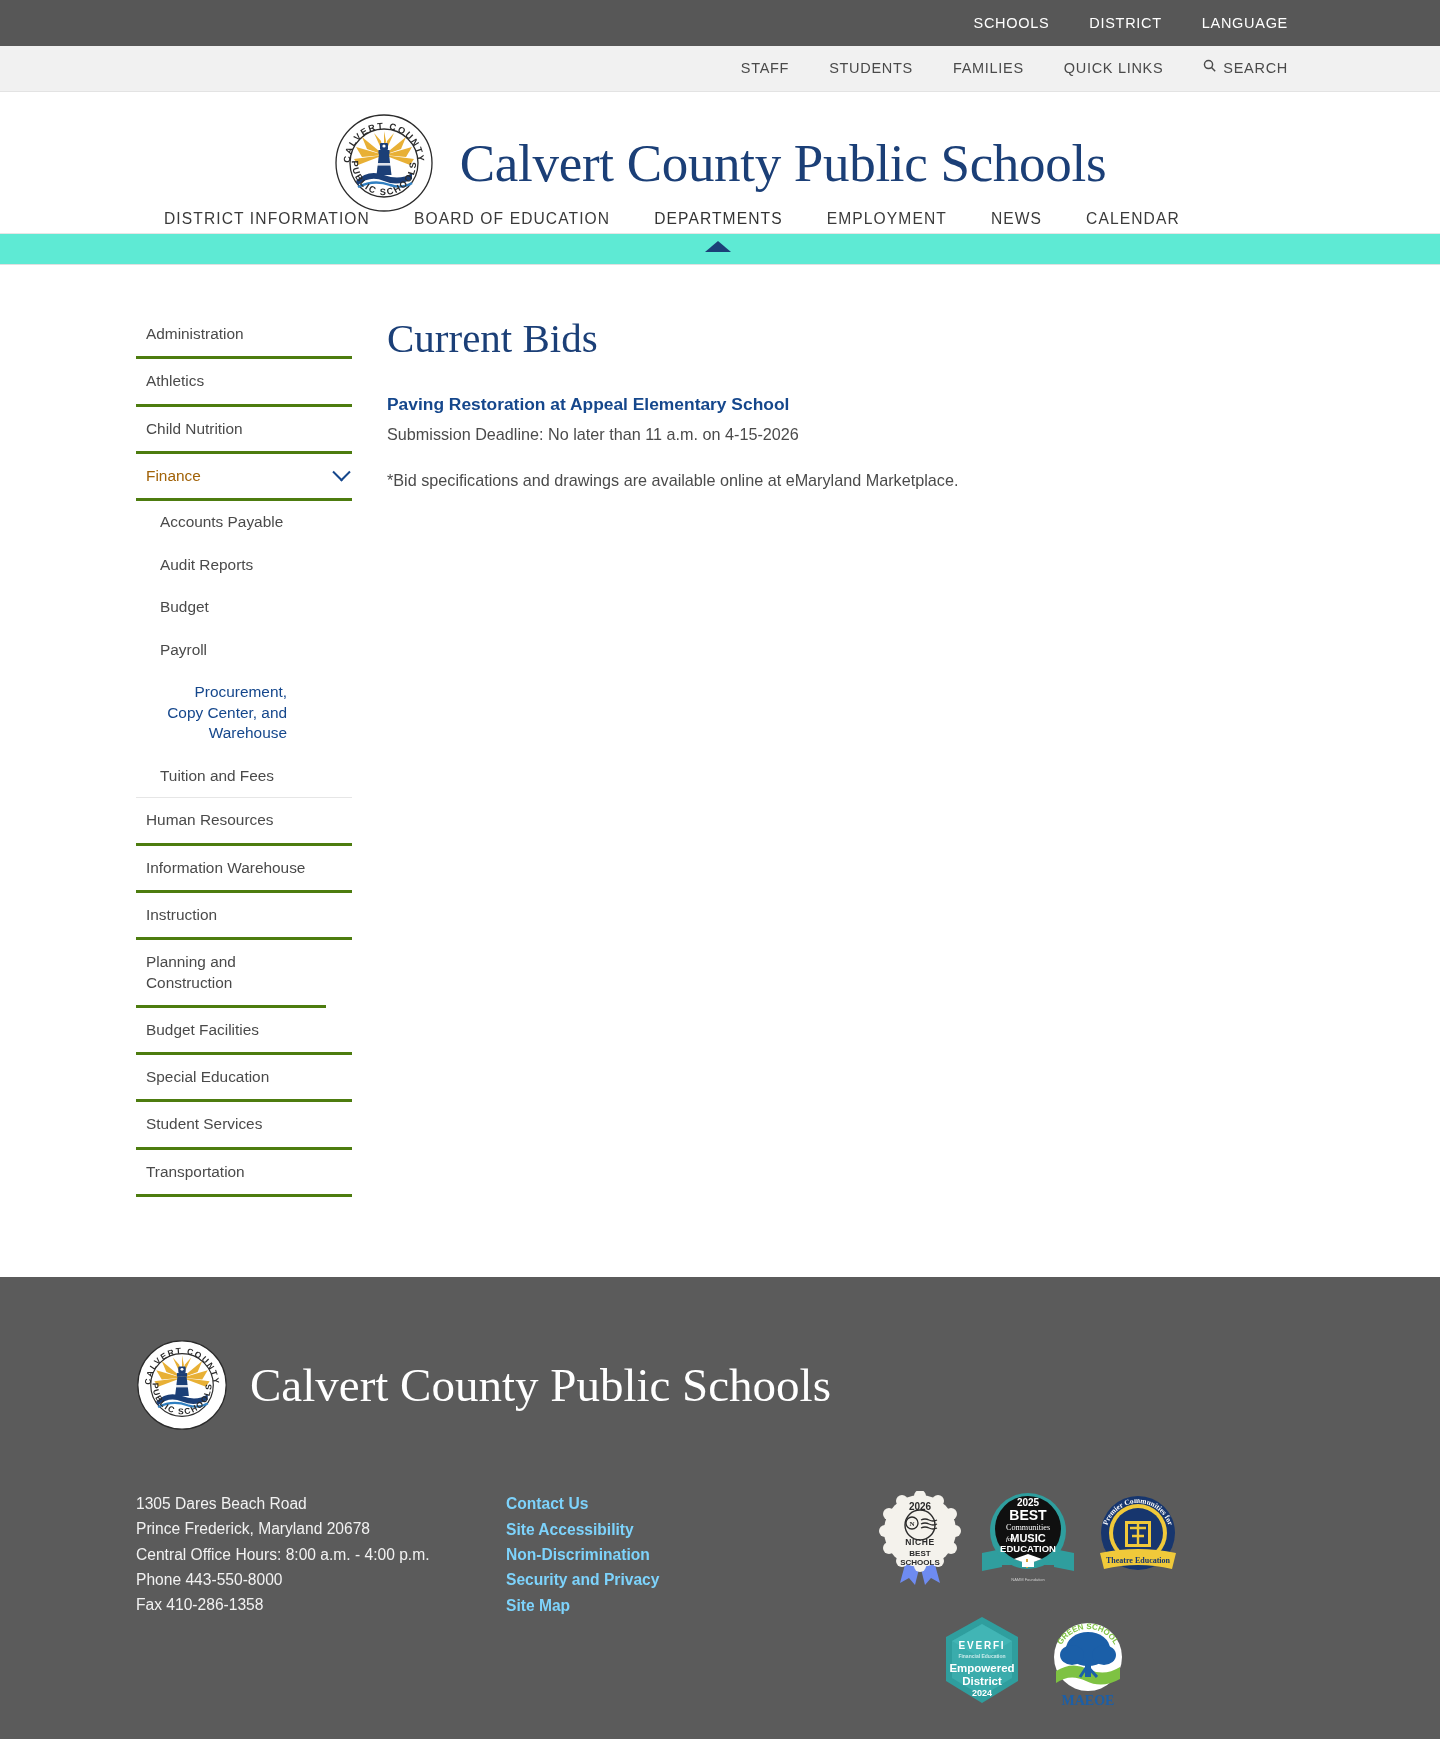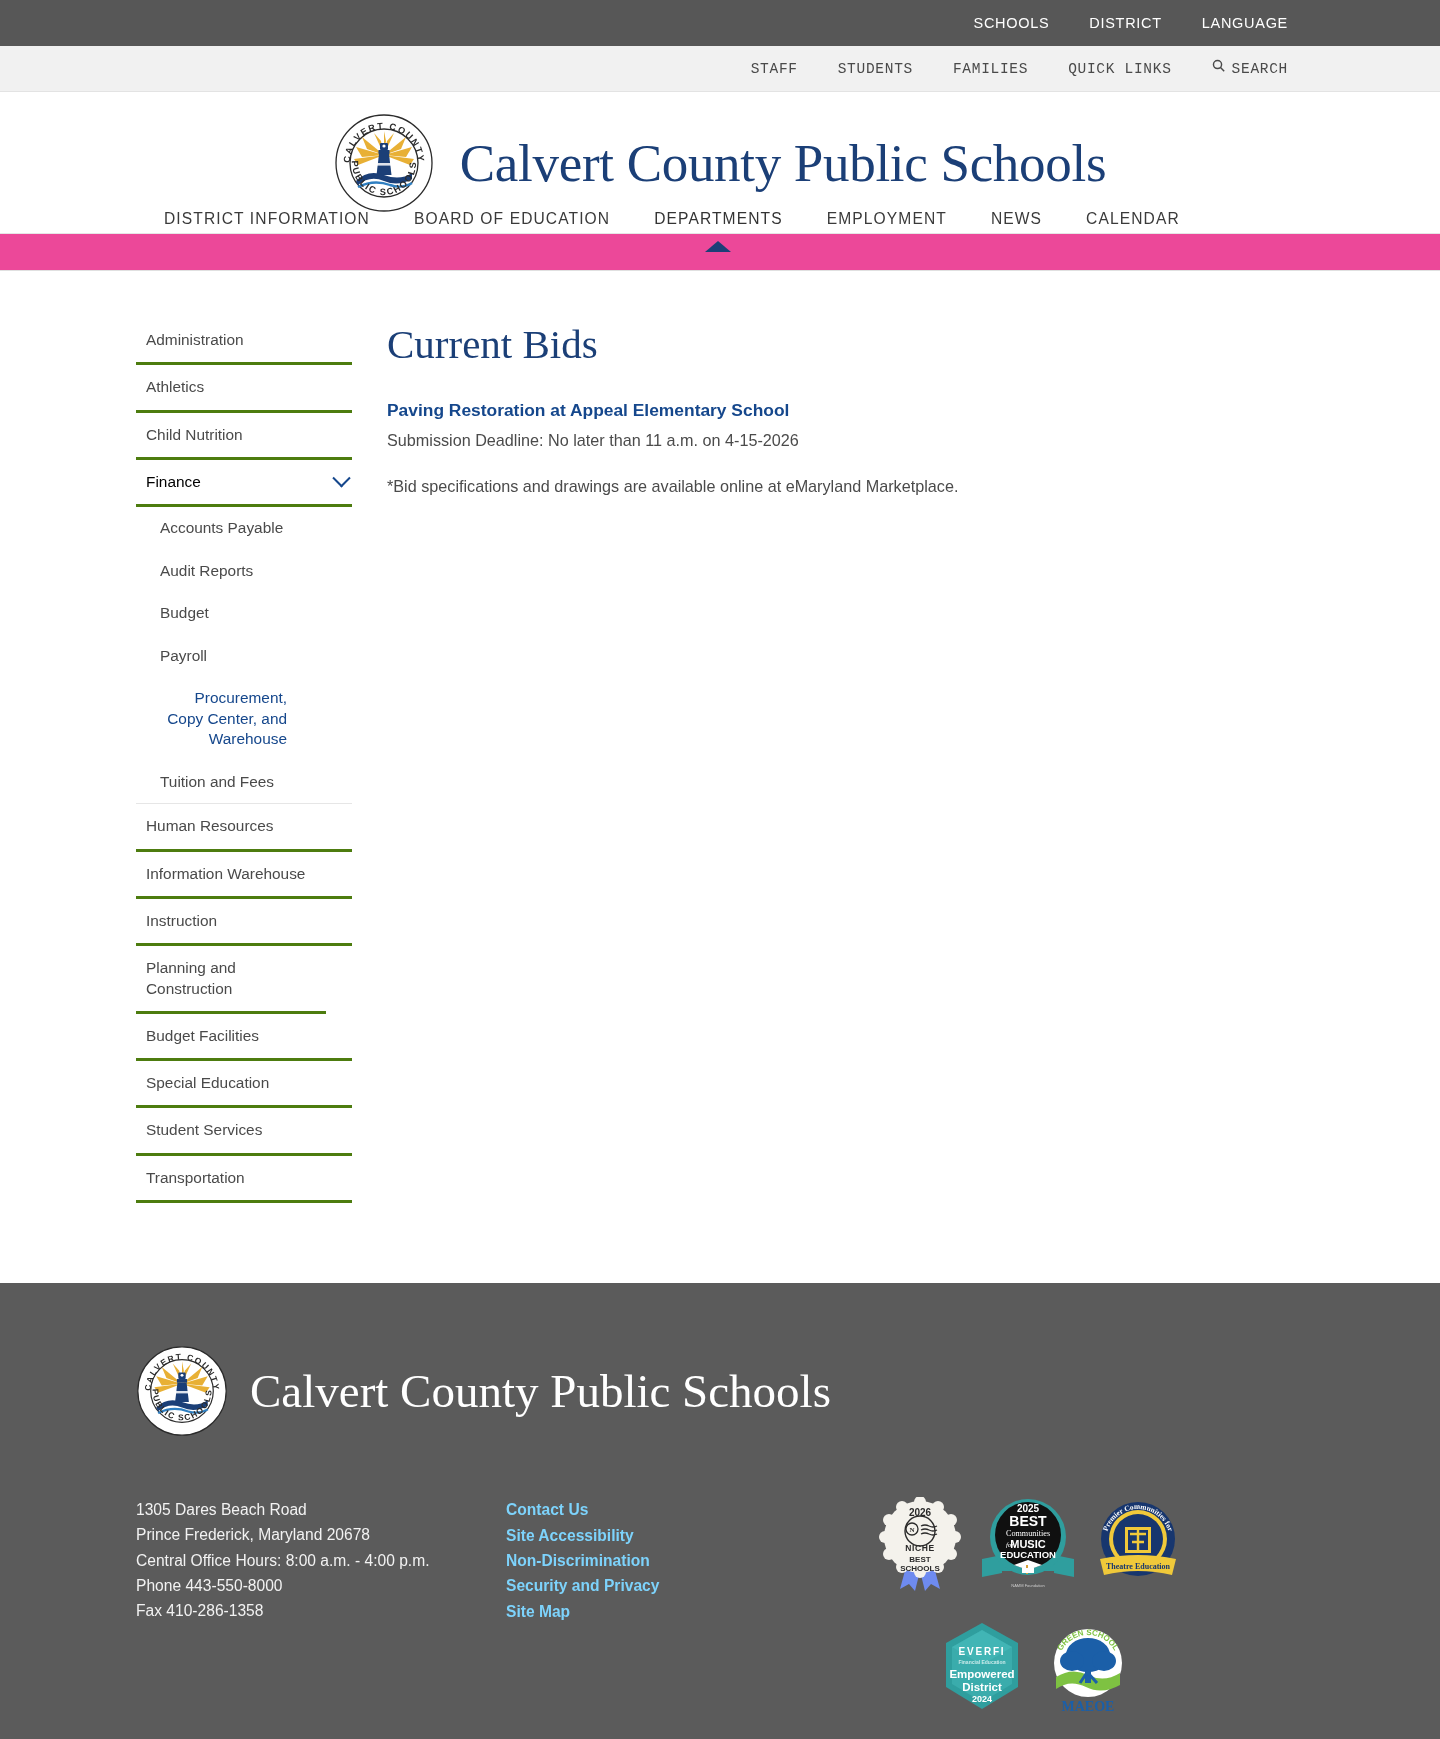--- a/index.html
+++ b/index.html
@@ -29,25 +29,24 @@
     text-decoration: none;
     padding: 0 20px;
     line-height: 46px;
   }
 
   
   .subbar {
     background: #f1f1f1;
     height: 46px;
     display: flex;
-    align-items: flex-start;
+    align-items: flex-end;
     justify-content: flex-end;
     padding-right: 132px;
     border-bottom: 1px solid #e3e3e3;
-    font-family: Liberation Mono, monospace;
   }
   .subbar a {
     color: #4a4a4a;
     font-size: 14.5px;
     letter-spacing: 0.7px;
     text-decoration: none;
     padding: 0 20px;
     line-height: 46px;
     display: inline-flex;
     align-items: center;
@@ -79,26 +78,26 @@
     font-size: 53px;
     color: #1b3f77;
     letter-spacing: -0.3px;
     white-space: nowrap;
   }
 
   
   .mainnav {
     border-top: 1px solid #e6e6e6;
     border-bottom: 1px solid #e0e0e0;
-    height: 38px;
+    height: 32px;
     display: flex;
     align-items: flex-start;
     justify-content: center;
     position: relative;
-    background: #ec4899;
+    background: #5eead4;
   }
   .mainnav-list {
     display: flex;
     align-items: center;
     gap: 0;
     width: 1200px;
     padding-left: 22px;
     margin-top: -24px;
   }
   .mainnav-list a {
@@ -138,21 +137,21 @@
     border-bottom: 3px solid #4d7c0f;
     padding: 12px 4px 12px 10px;
     font-size: 15.4px;
     color: #4a4a4a;
     display: flex;
     align-items: center;
     justify-content: space-between;
     line-height: 1.32;
     cursor: pointer;
   }
-  .side-item.open { color: #000000; }
+  .side-item.open { color: #a16207; }
   .side-sub {
     padding: 11px 4px 11px 24px;
     font-size: 15.4px;
     color: #4a4a4a;
     line-height: 1.33;
     cursor: pointer;
   }
   .side-sub.current { color: #15478c; }
   .side-sub.last { border-bottom: 1px solid #e6e6e6; }
   .chev {

